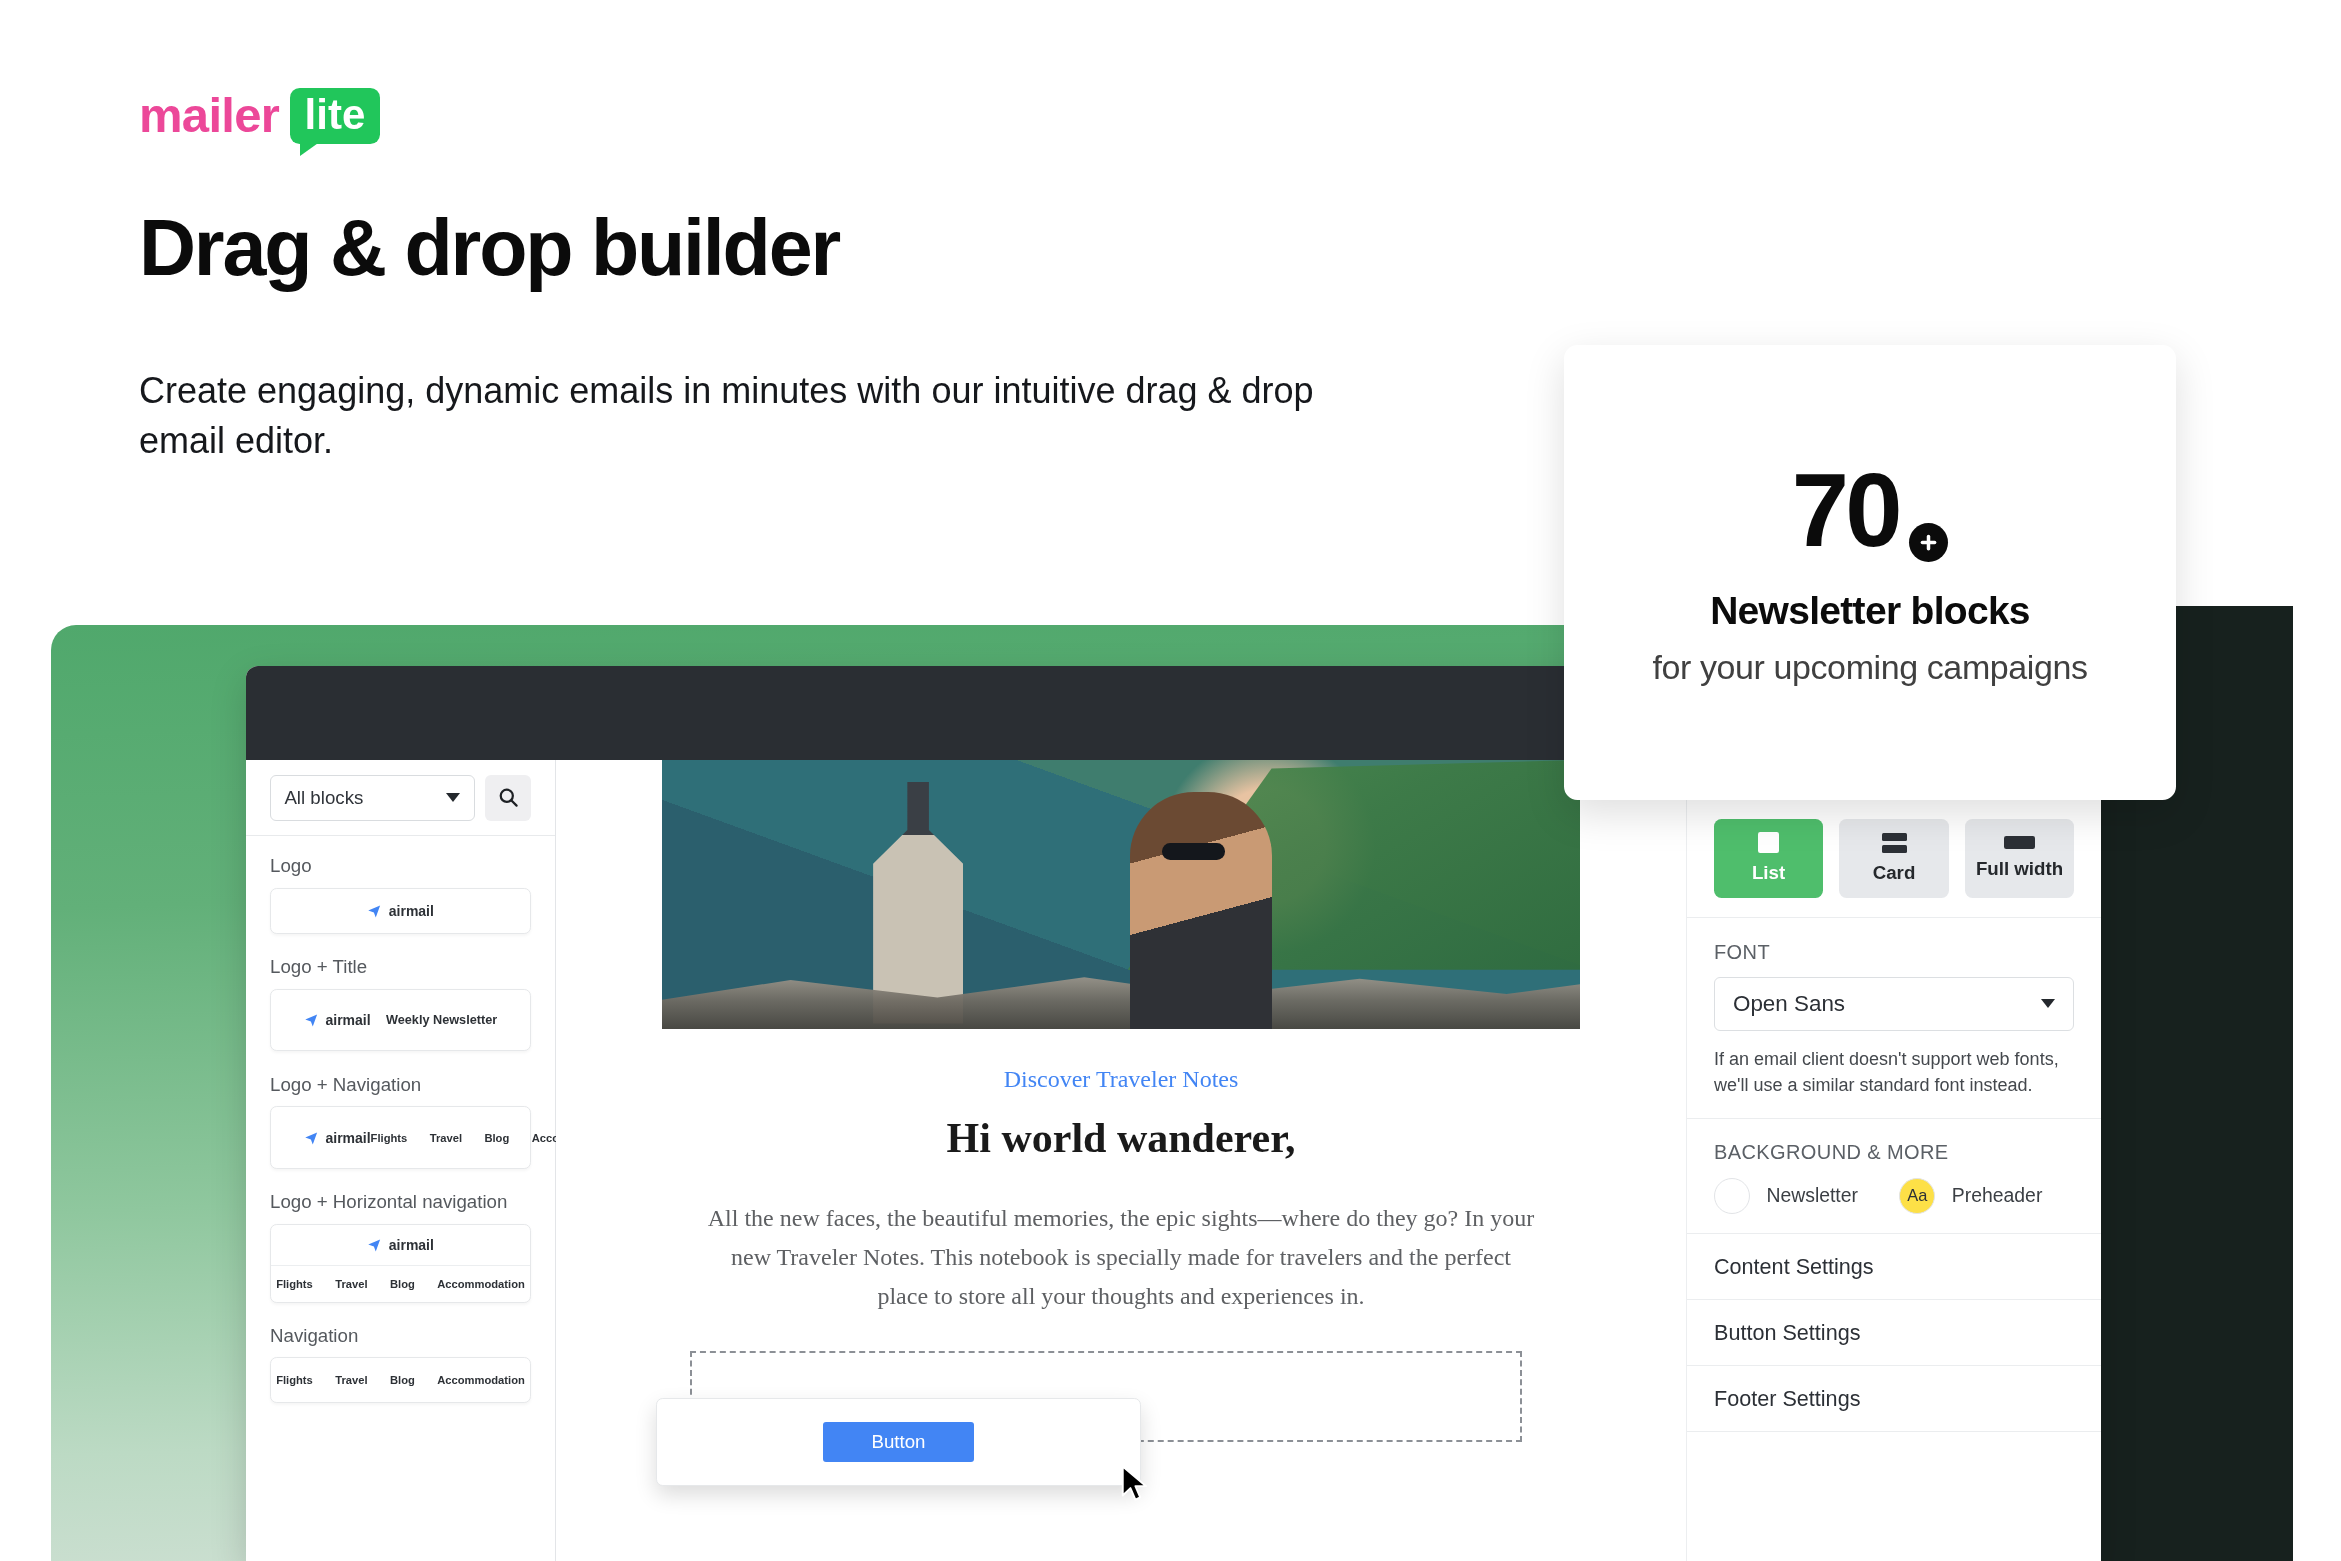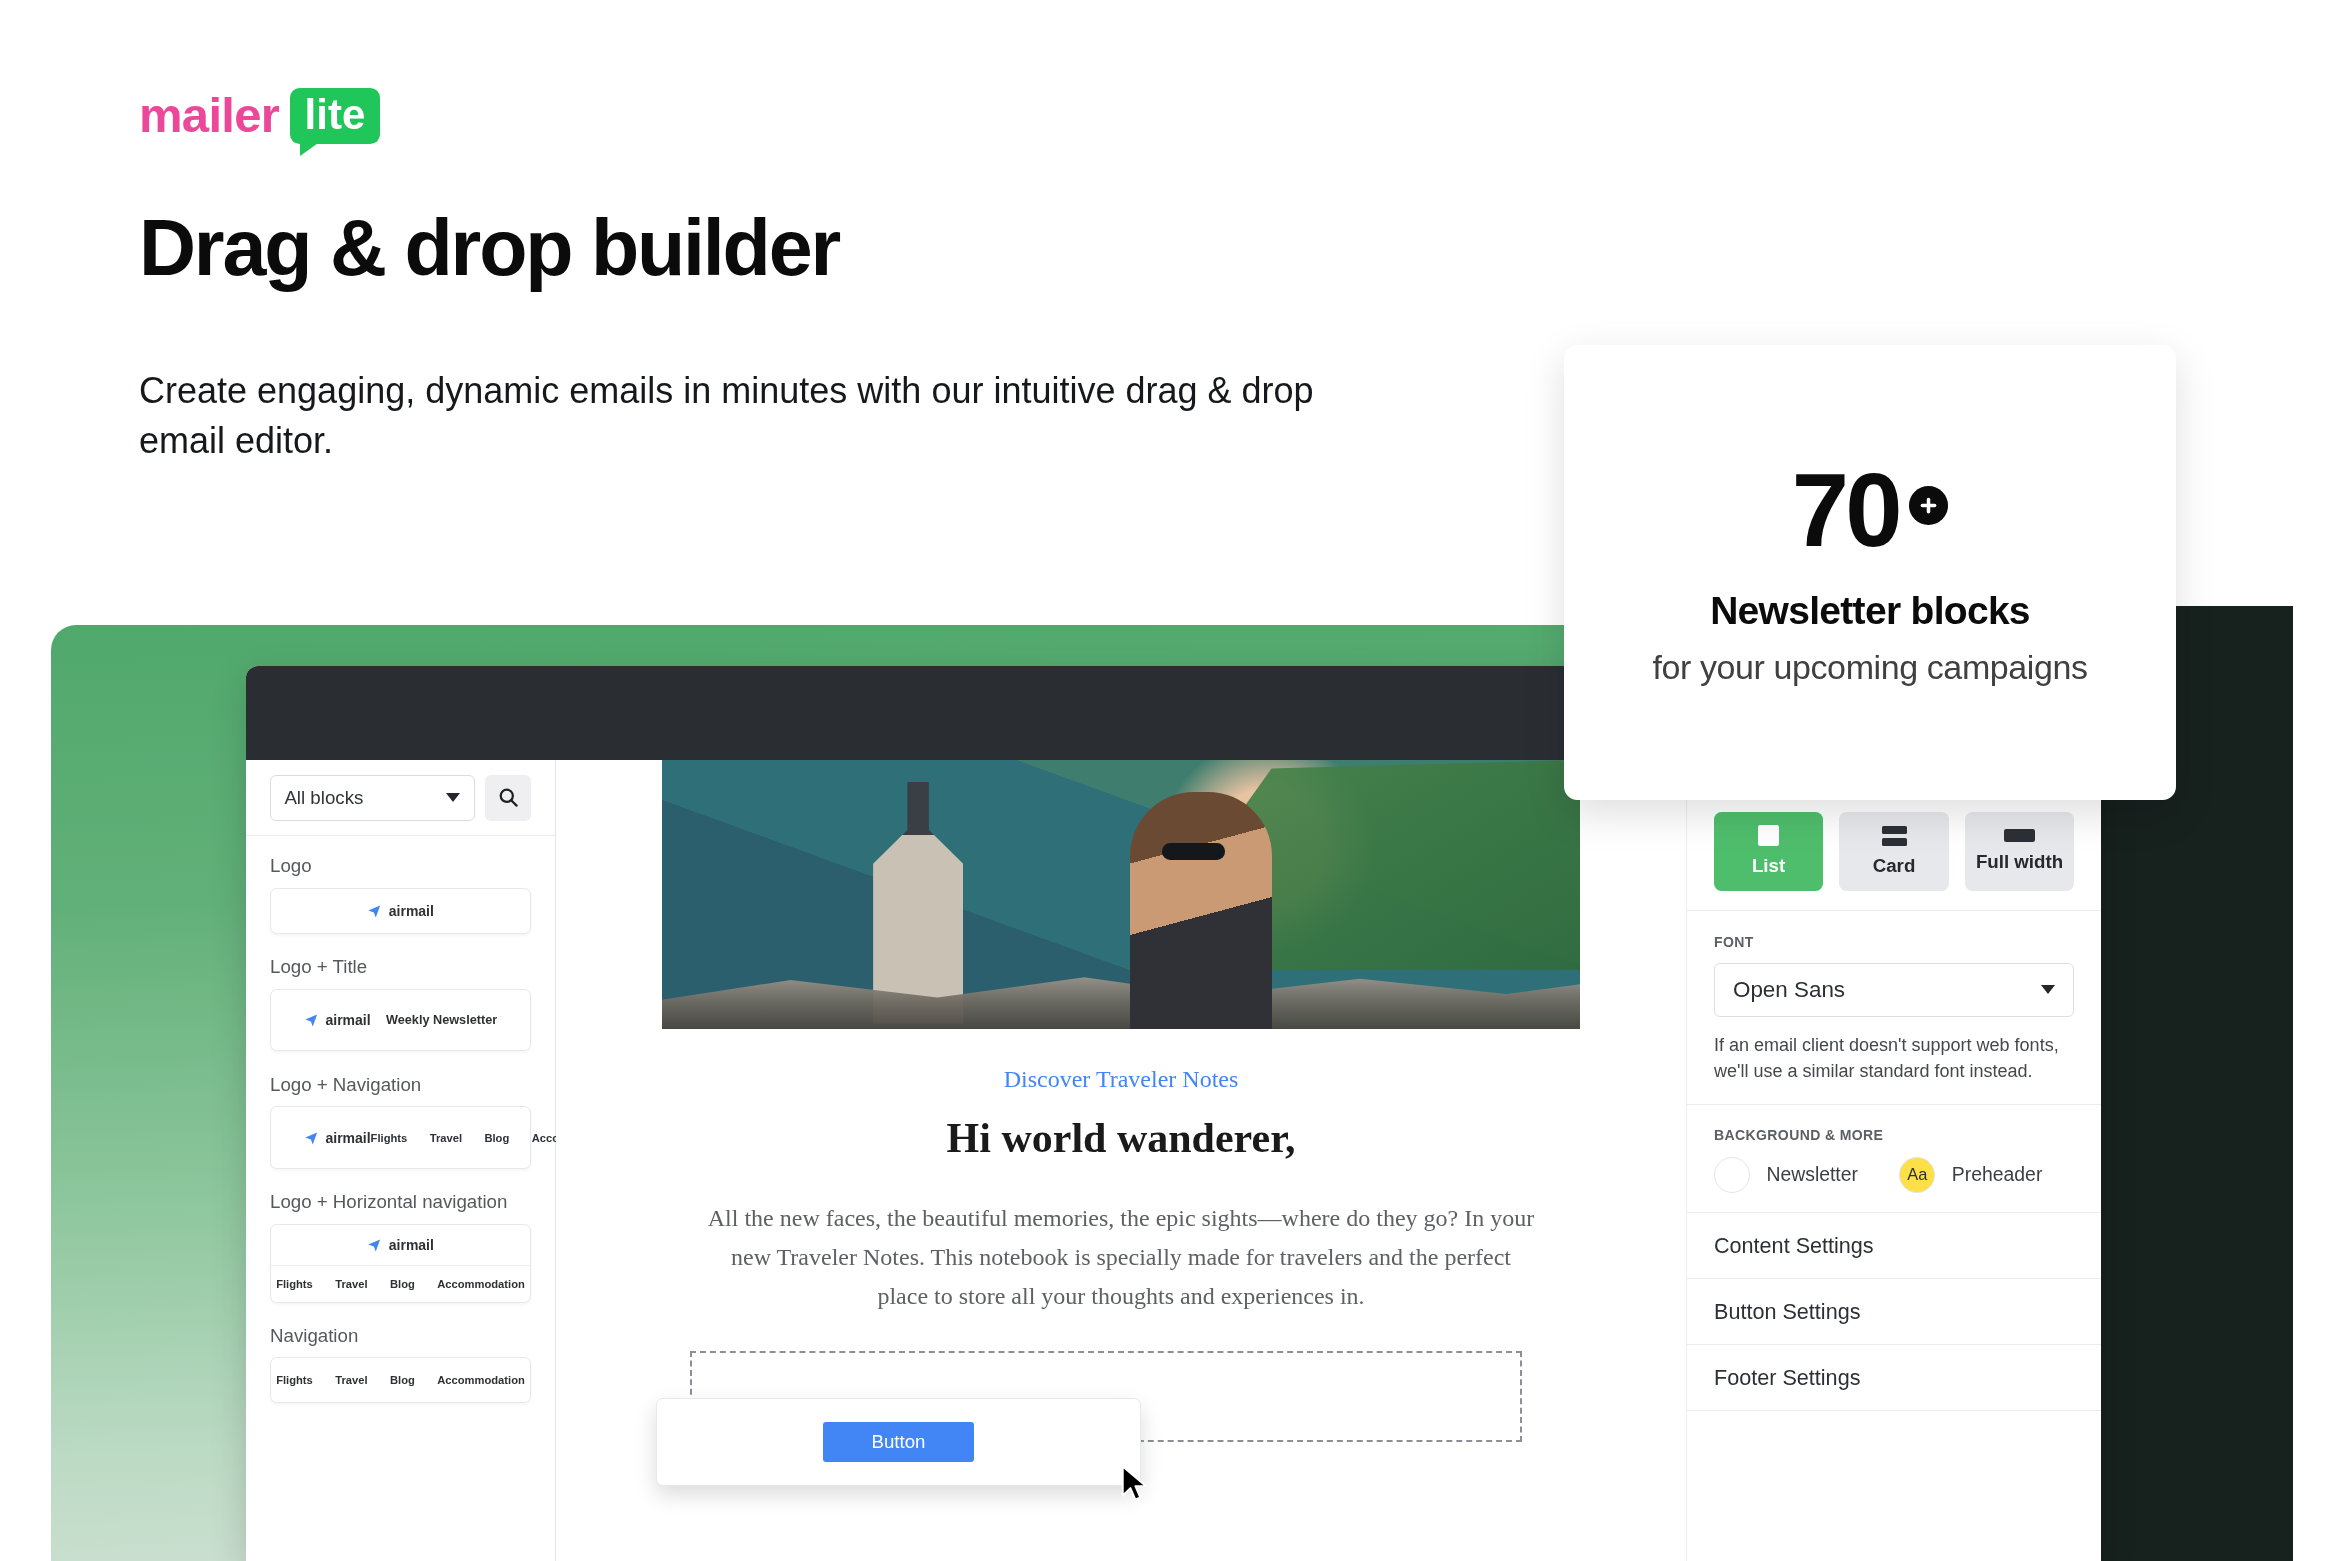--- a/index.html
+++ b/index.html
@@ -152,21 +152,21 @@
   }
   .drag-btn {
     background:#4285f4; color:#fff; font-size:18.7px;
     padding:10.4px 48px; border-radius:3px; line-height:1;
   }
   .cursor { position:absolute; left:458px; top:705px; width:33px; height:39px; }
 
   
   .settings { width:415px; flex:none; background:#fff; border-left:0.7px solid #eceef0; }
   .set-section { padding:22.4px 27px 19.4px 27px; border-bottom:0.7px solid #ebedef; }
-  .set-cap { font-size:14px; font-weight:700; color:#5b6066; letter-spacing:0.4px; margin-bottom:13.4px; }
+  .set-cap { font-size:20px; font-weight:400; color:#5b6066; letter-spacing:0.4px; margin-bottom:13.4px; }
   .type-row { display:flex; gap:16.4px; }
   .type-btn {
     flex:1; height:79px; border-radius:7.5px; background:#e6e8eb;
     display:flex; flex-direction:column; align-items:center; justify-content:center; gap:9px;
   }
   .type-btn.active { background:#4FBE6C; }
   .type-btn .tlabel { font-size:18.7px; font-weight:700; color:#25282c; }
   .type-btn.active .tlabel { color:#fff; }
   .gi-list { width:21px;height:21px;background:#fff;border-radius:2.2px; }
   .gi-card { display:flex;flex-direction:column;gap:4.5px; }
@@ -189,21 +189,21 @@
     height:66px; display:flex; align-items:center; padding:0 27px;
     border-bottom:0.7px solid #ebedef; font-size:21.6px; color:#2c3036;
   }
 
   
   .stat-card {
     position:absolute; left:1564px; top:345px; width:612px; height:455px;
     background:#fff; border-radius:13.4px; box-shadow:0 13.4px 40px rgba(0,0,0,.13);
     display:flex; flex-direction:column; align-items:center; justify-content:center;
   }
-  .stat-num-row { display:flex; align-items:flex-start; gap:10.4px; }
+  .stat-num-row { display:flex; align-items:flex-end; gap:10.4px; }
   .stat-num { font-size:103px; font-weight:800; letter-spacing:-3.7px; color:#0b0b0b; line-height:1; }
   .stat-plus {
     width:39px;height:39px;border-radius:50%;background:#0b0b0b; margin-top:27px;
     display:flex;align-items:center;justify-content:center;
   }
   .stat-title { margin-top:27px; font-size:39px; font-weight:700; color:#0b0b0b; letter-spacing:-0.7px; }
   .stat-sub { margin-top:15px; font-size:34px; color:#404040; letter-spacing:-0.4px; }
 </style>
 </head>
 <body>

